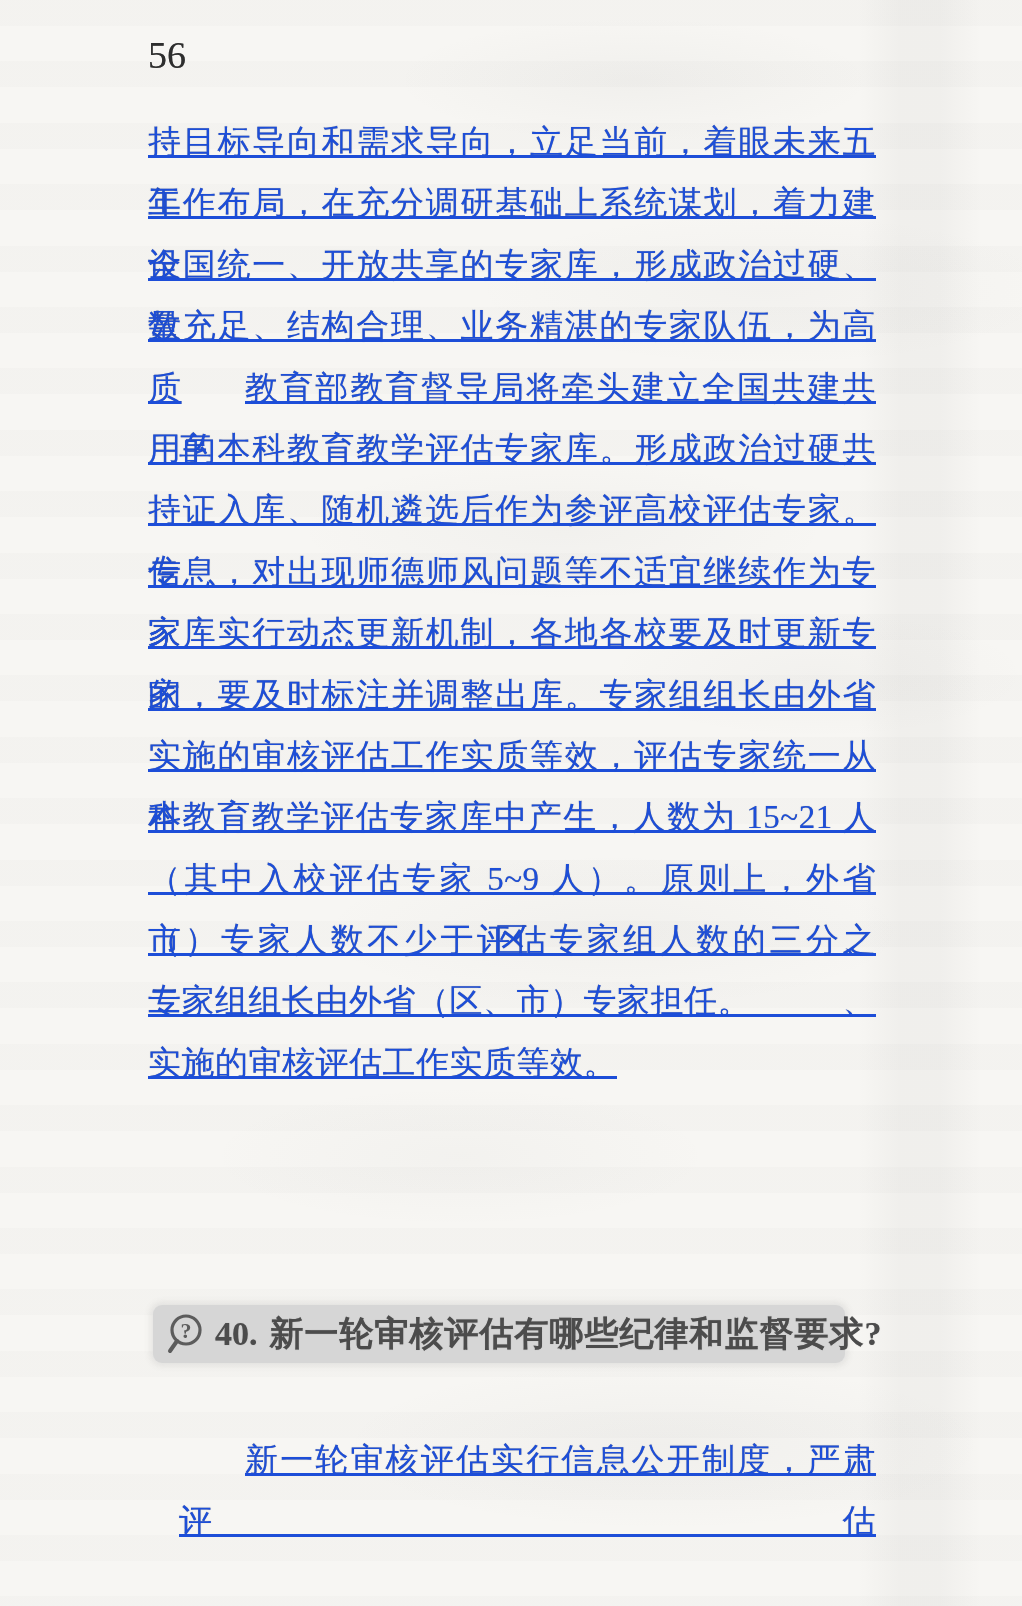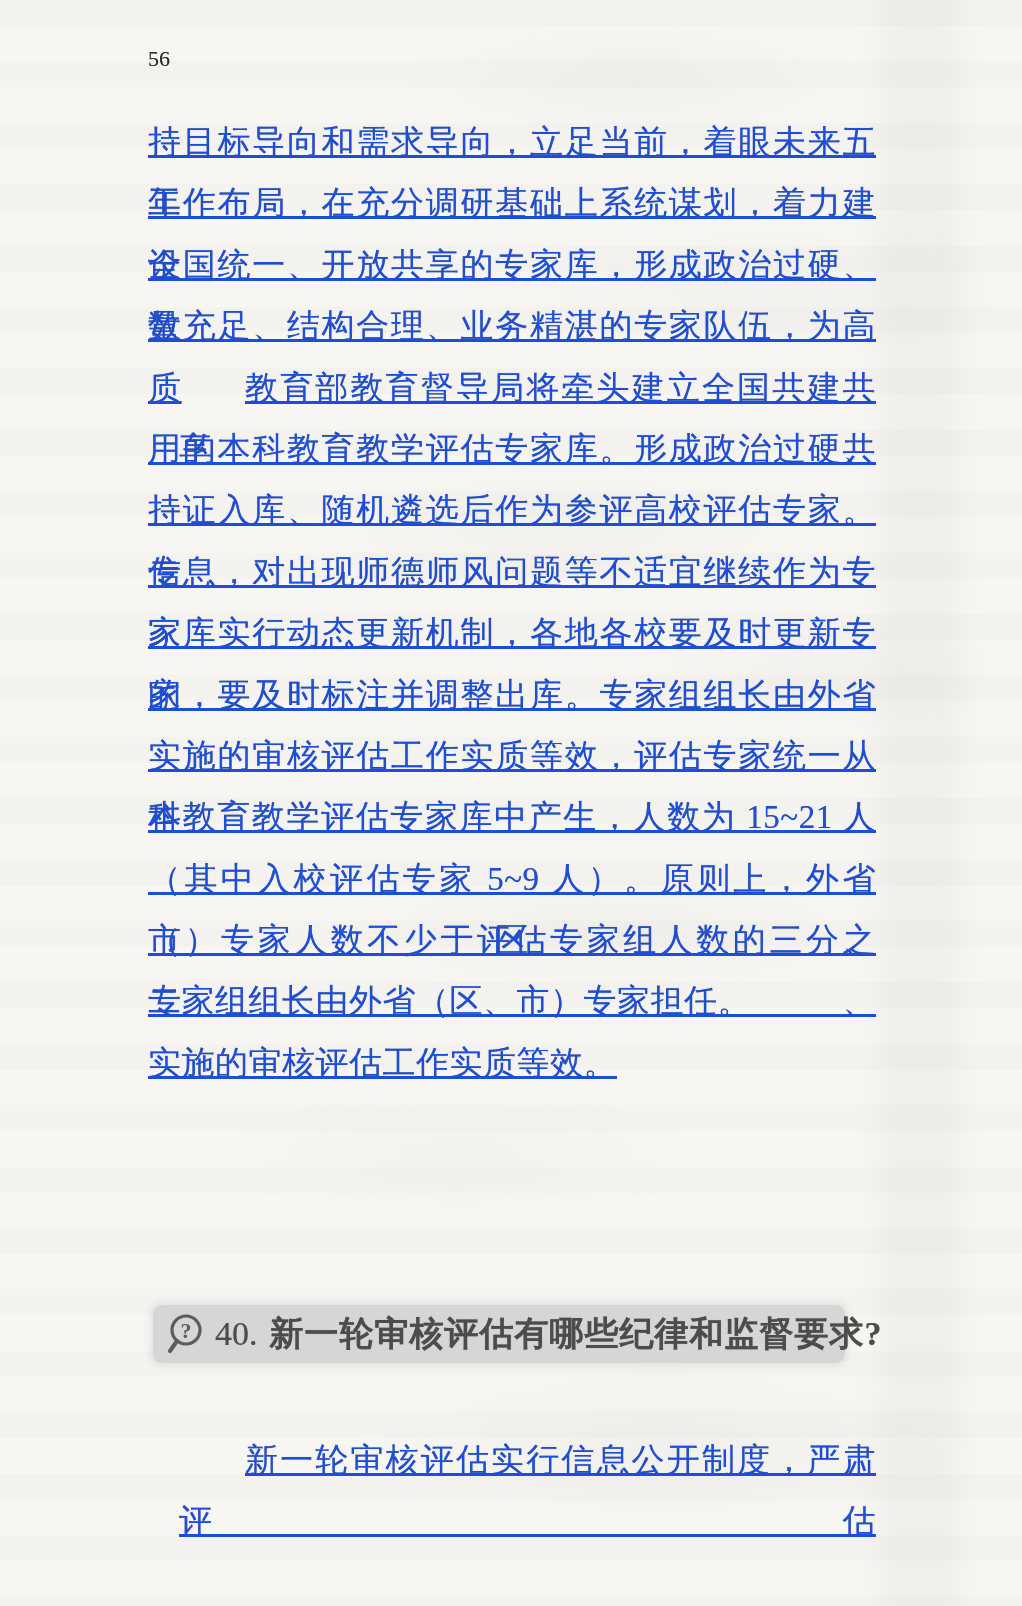--- a/index.html
+++ b/index.html
@@ -22,22 +22,22 @@
       radial-gradient(ellipse 300px 90px at 80% 42%,  rgba(120,120,120,0.040), transparent 70%),
       radial-gradient(ellipse 420px 110px at 60% 58%, rgba(120,120,120,0.045), transparent 70%),
       radial-gradient(ellipse 360px 100px at 45% 72%, rgba(120,120,120,0.035), transparent 70%),
       radial-gradient(ellipse 460px 120px at 65% 90%, rgba(120,120,120,0.050), transparent 70%),
       repeating-linear-gradient(180deg, rgba(100,100,100,0.022) 0px, rgba(100,100,100,0.022) 26px, transparent 26px, transparent 61.4px),
       linear-gradient(90deg, transparent 0%, transparent 84%, rgba(110,110,110,0.05) 88%, rgba(110,110,110,0.05) 92%, transparent 96%);
   }
 
   .page-number {
     position: absolute;
-    left: 148px; top: 46px;
-    font-size: 22px;
+    left: 148px; top: 33px;
+    font-size: 38px;
     color: #2e2e2e;
     text-shadow: 0 0 0.6px rgba(46,46,46,0.6);
   }
 
   .body-lines {
     position: absolute;
     left: 148px; top: 112px;
     width: 728px;
   }
   .line {
@@ -65,21 +65,21 @@
     border-radius: 9px;
     box-shadow: 0 0 6px 3px rgba(90,90,90,0.10);
     display: flex;
     align-items: center;
     padding: 0 12px;
     box-sizing: border-box;
   }
   .q-icon { flex: 0 0 auto; margin-right: 10px; margin-top: 4px; }
   .q-number {
     font-size: 34px;
-    font-weight: normal;
+    font-weight: bold;
     color: #4c4c4c;
     margin-right: 12px;
     text-shadow: 0 0 0.7px rgba(76,76,76,0.6);
   }
   .q-title {
     font-size: 34px;
     font-weight: bold;
     color: #4c4c4c;
     letter-spacing: 1px;
     text-shadow: 0 0 0.7px rgba(76,76,76,0.6);

